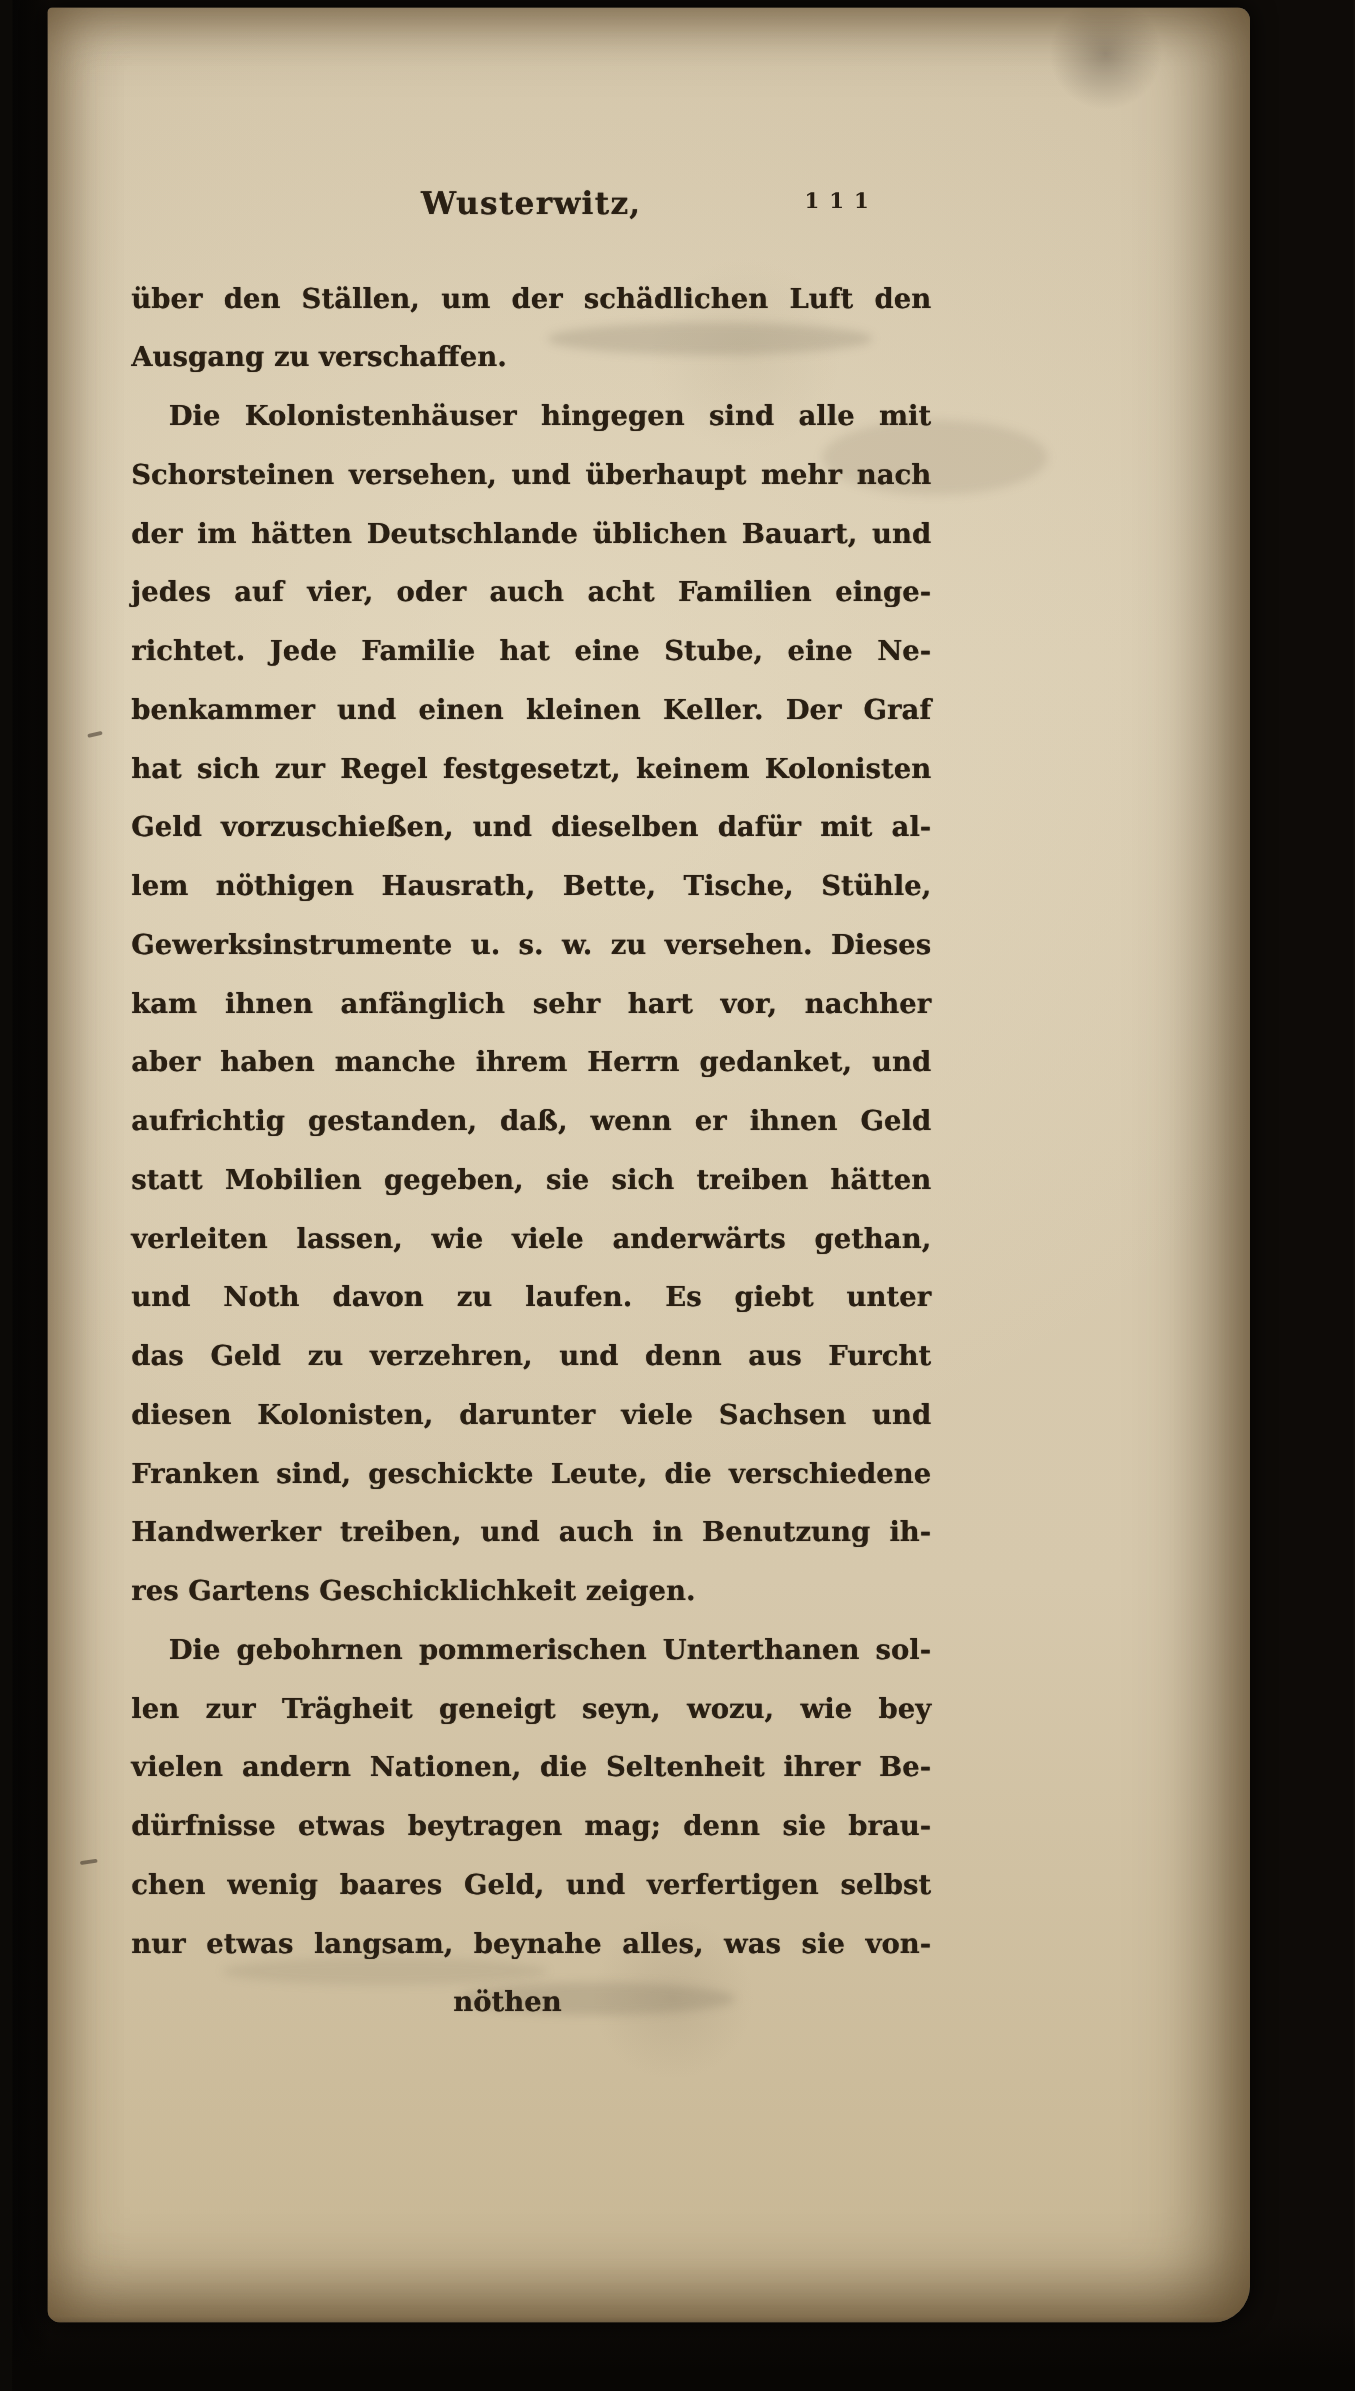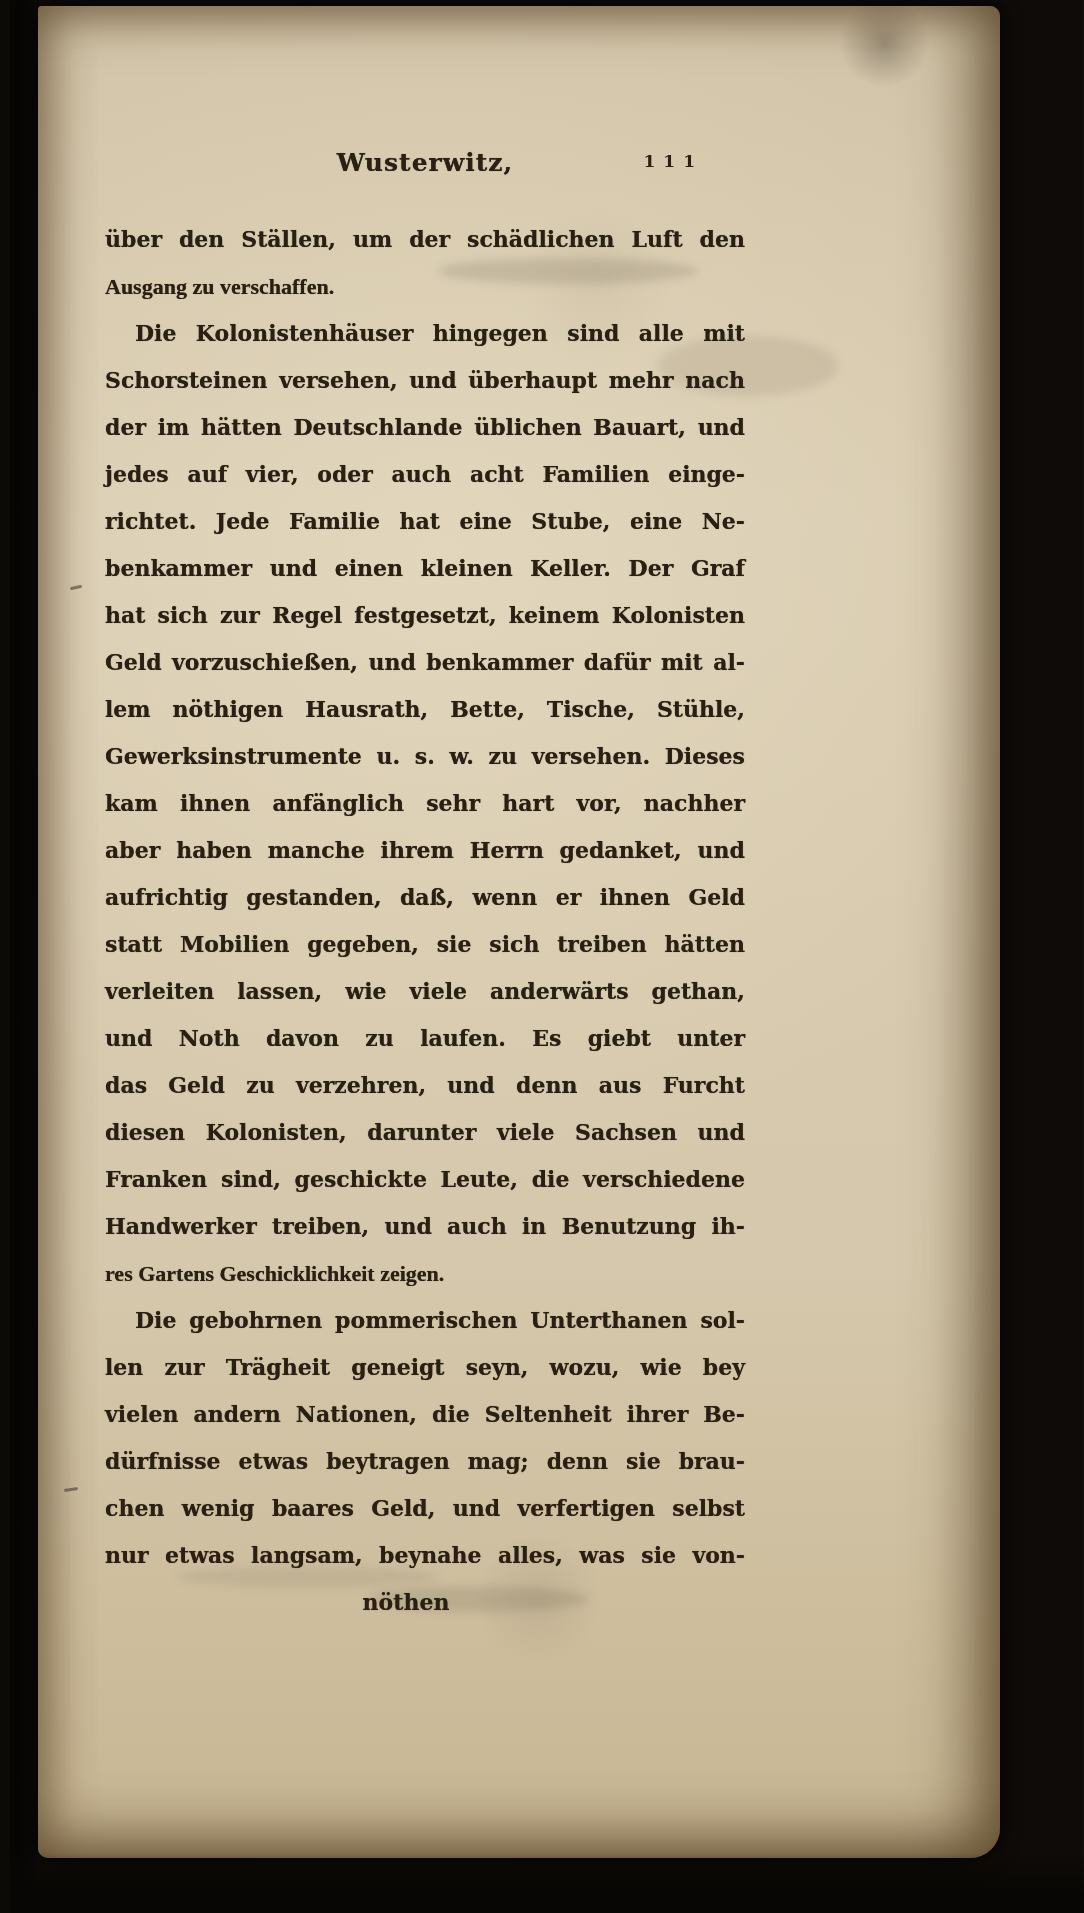--- a/index.html
+++ b/index.html
@@ -57,21 +57,21 @@
     position:absolute; left:67px; top:210px; width:640px;
     color:#291f13;
     font-size:22px; font-weight:bold;
     text-shadow:0 0 0.7px rgba(41,31,19,0.75);
   }
   .line {
     height:47px; line-height:47px;
     text-align:justify; text-align-last:justify;
     white-space:normal; overflow:visible;
   }
-  .paragraph:not(.continues) .line:last-child { text-align-last:left;font-family:Liberation Serif, serif; }
+  .paragraph:not(.continues) .line:last-child { text-align-last:left; }
   .line.indent { text-indent:30px; }
   .catchword-row {
     height:47px; line-height:47px; text-align:center; padding-right:38px;
   }
   
   .bleed {
     position:absolute; border-radius:50%;
     background:rgba(110,98,78,0.20); filter:blur(4px);
   }
   .bleed.b1 { left:400px; top:252px; width:260px; height:26px; }
@@ -109,21 +109,21 @@
           <div class="line">Ausgang zu verschaffen.</div>
         </div>
         <div class="paragraph">
           <div class="line indent">Die Kolonistenhäuser hingegen sind alle mit</div>
           <div class="line">Schorsteinen versehen, und überhaupt mehr nach</div>
           <div class="line">der im hätten Deutschlande üblichen Bauart, und</div>
           <div class="line">jedes auf vier, oder auch acht Familien einge-</div>
           <div class="line">richtet. Jede Familie hat eine Stube, eine Ne-</div>
           <div class="line">benkammer und einen kleinen Keller. Der Graf</div>
           <div class="line">hat sich zur Regel festgesetzt, keinem Kolonisten</div>
-          <div class="line">Geld vorzuschießen, und benkammer dafür mit al-</div>
+          <div class="line">Geld vorzuschießen, und dieselben dafür mit al-</div>
           <div class="line">lem nöthigen Hausrath, Bette, Tische, Stühle,</div>
           <div class="line">Gewerksinstrumente u. s. w. zu versehen. Dieses</div>
           <div class="line">kam ihnen anfänglich sehr hart vor, nachher</div>
           <div class="line">aber haben manche ihrem Herrn gedanket, und</div>
           <div class="line">aufrichtig gestanden, daß, wenn er ihnen Geld</div>
           <div class="line">statt Mobilien gegeben, sie sich treiben hätten</div>
           <div class="line">verleiten lassen, wie viele anderwärts gethan,</div>
           <div class="line">und Noth davon zu laufen. Es giebt unter</div>
           <div class="line">das Geld zu verzehren, und denn aus Furcht</div>
           <div class="line">diesen Kolonisten, darunter viele Sachsen und</div>

